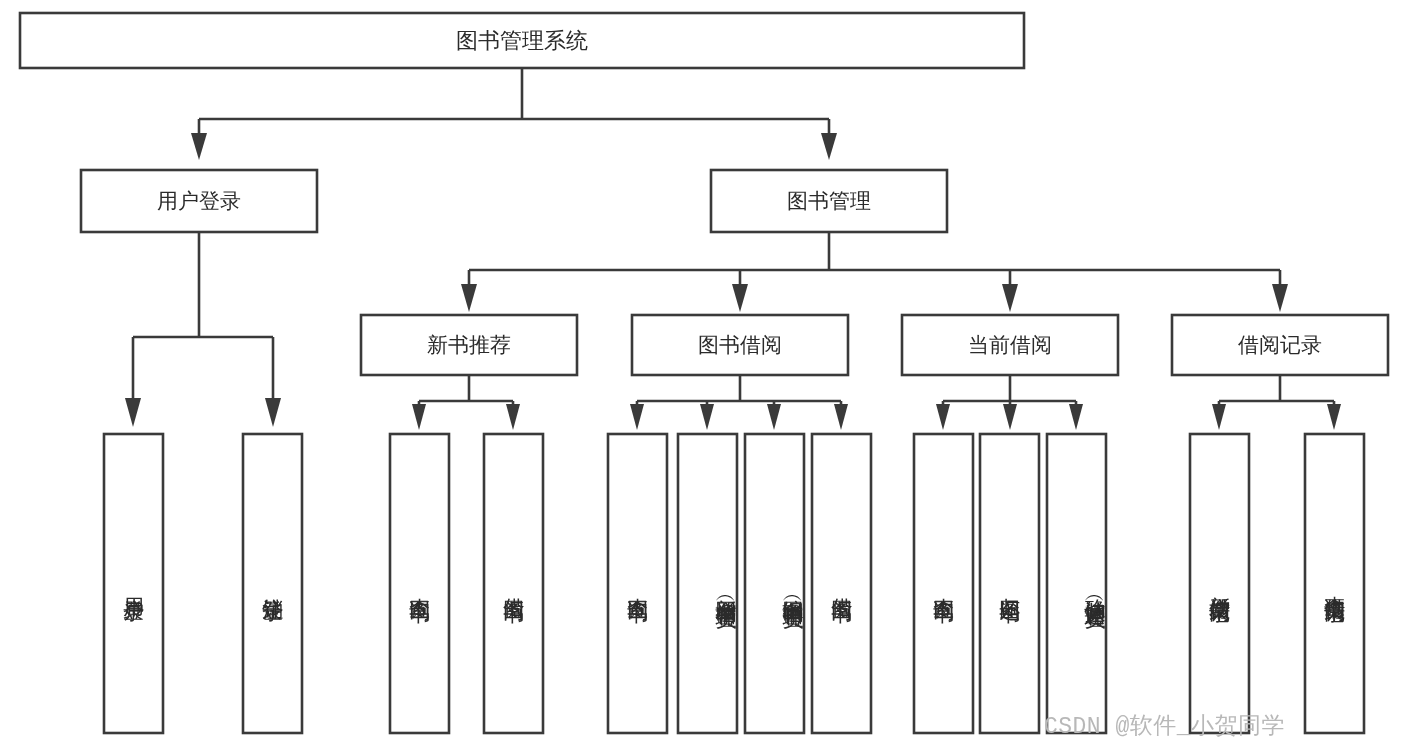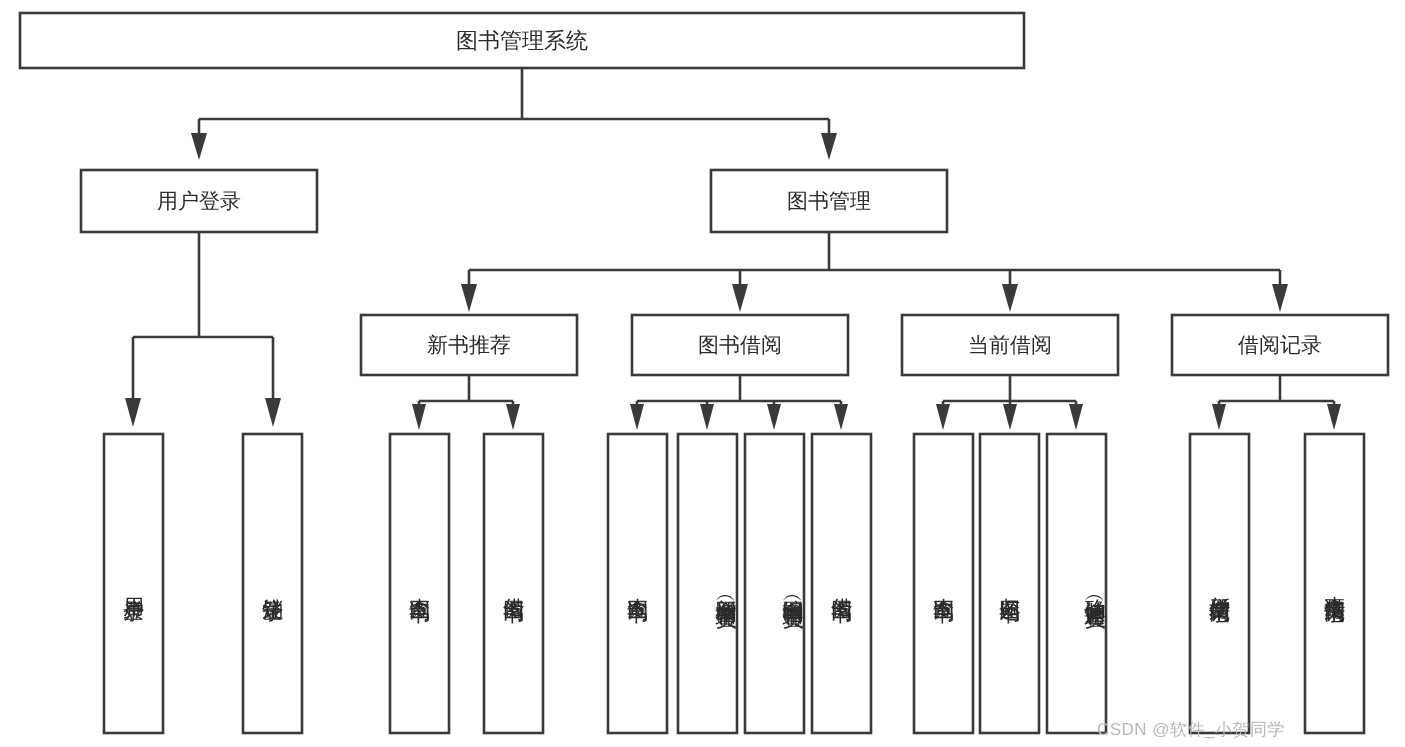--- a/index.html
+++ b/index.html
@@ -68,22 +68,22 @@
     display: flex;
     align-items: center;
     justify-content: center;
     white-space: nowrap;
     pointer-events: none;
   }
   .watermark {
     position: absolute;
     right: 14px;
     bottom: 6px;
-    font-family: Liberation Sans, sans-serif;
-    font-size: 17px;
+    font-family: Liberation Mono, monospace;
+    font-size: 23px;
     color: #b8b8b8;
     letter-spacing: 0.5px;
     white-space: nowrap;
   }
 </style>
 </head>
 <body>
 
 <div id="diagram-root">
 

